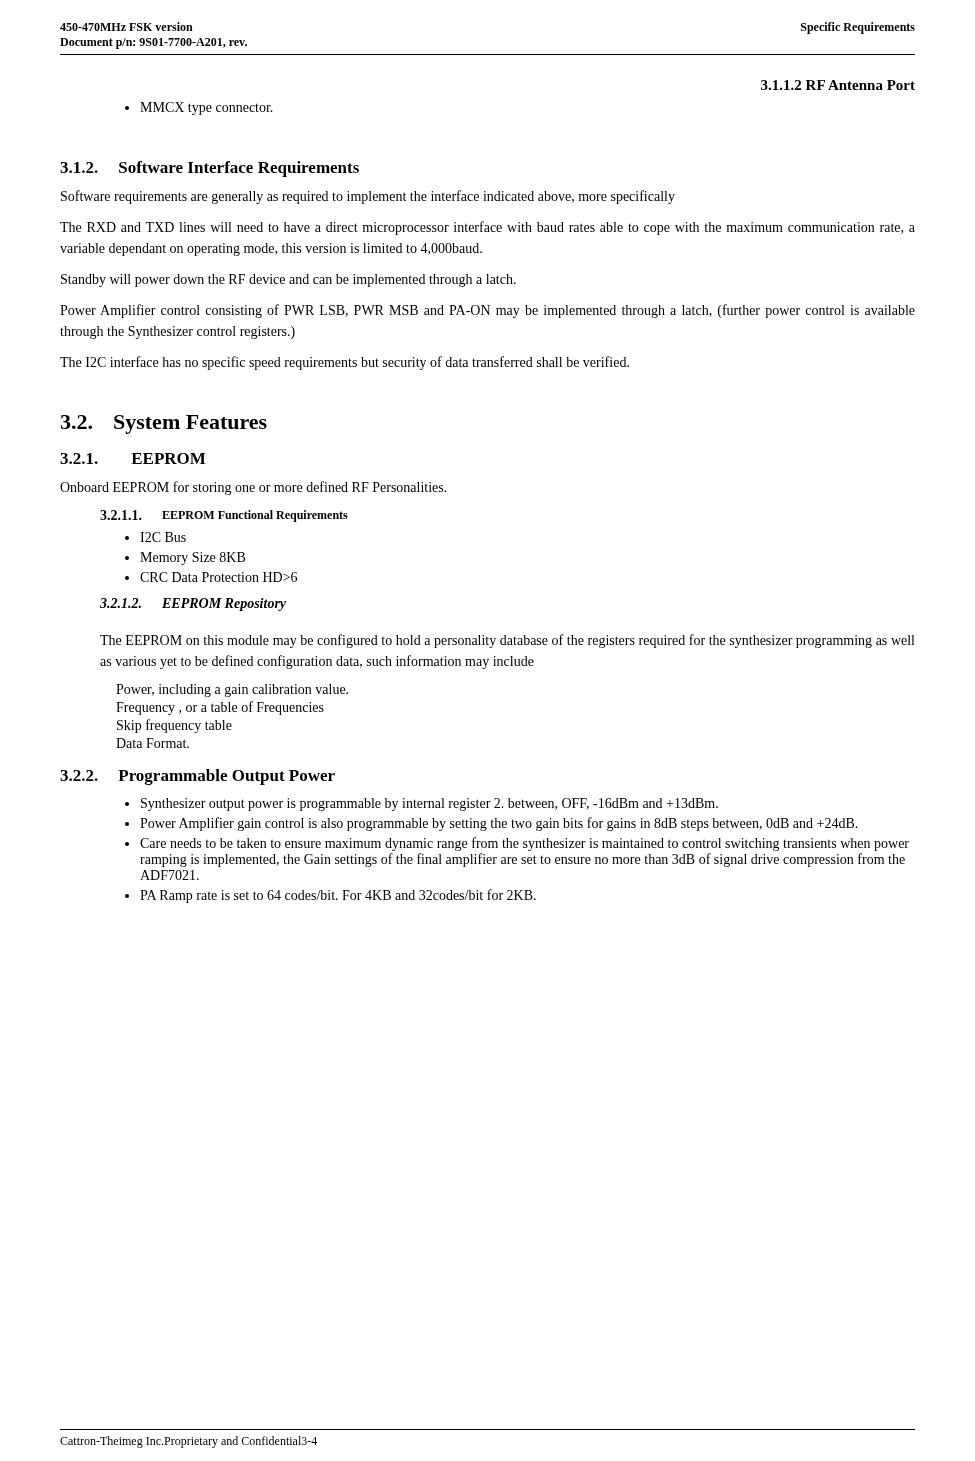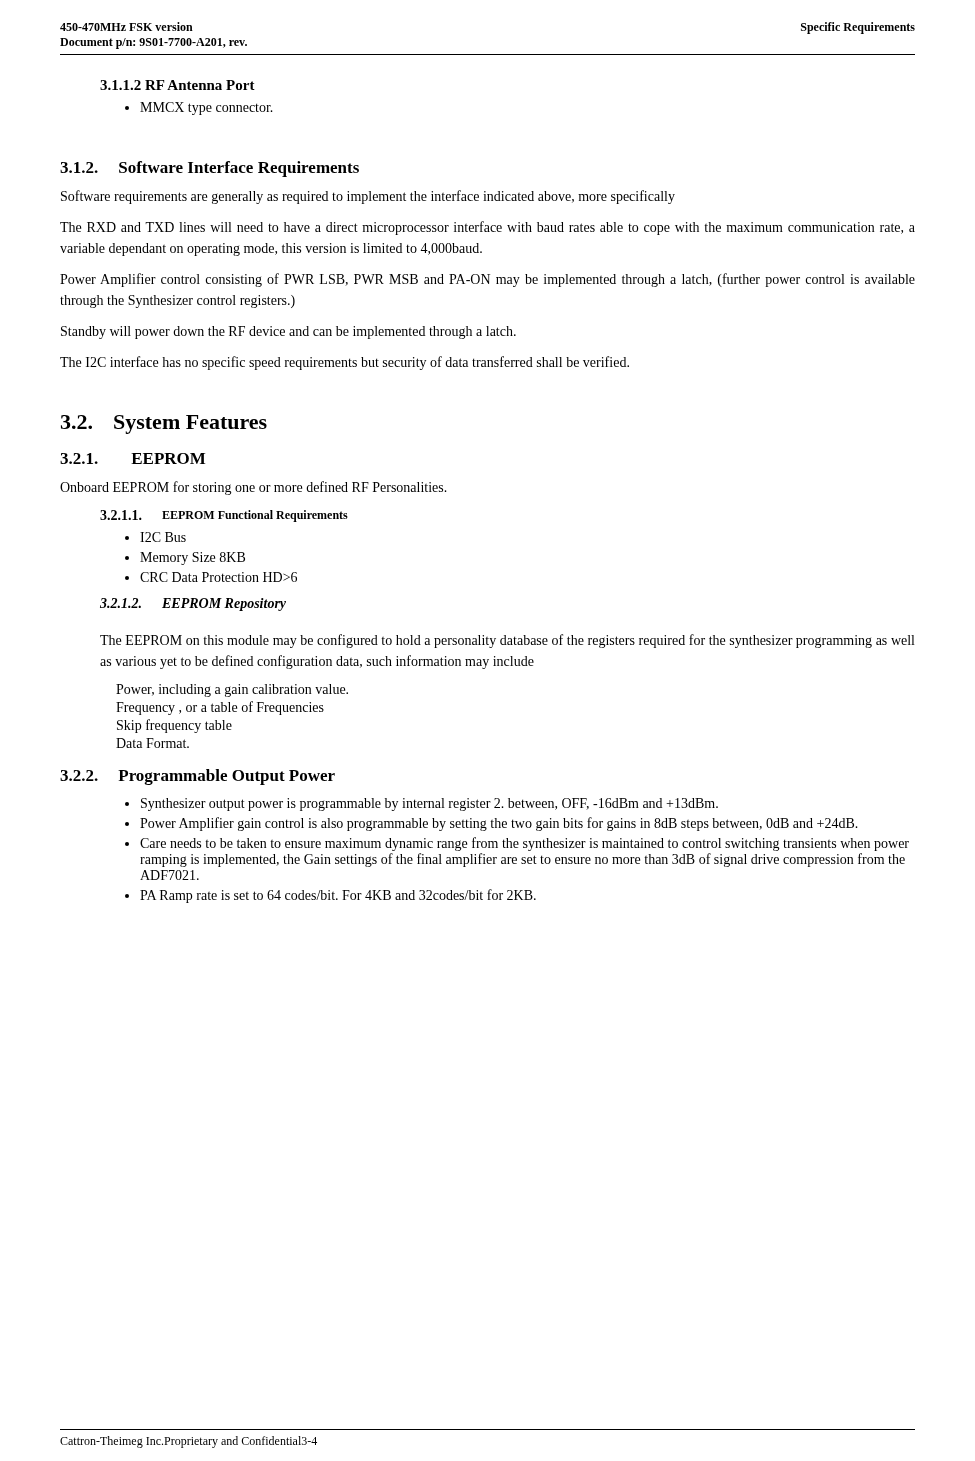--- a/index.html
+++ b/index.html
@@ -65,20 +65,21 @@
     p.body-text {
       font-size: 14px;
       line-height: 1.5;
       margin-bottom: 10px;
       text-align: justify;
     }
     .section-312-title {
       font-size: 15px;
       font-weight: bold;
       margin: 10px 0 6px 40px;
+      text-align: right;
     }
     .eeprom-list {
       list-style: none;
       margin-left: 20px;
       margin-bottom: 8px;
     }
     .eeprom-list li {
       font-size: 14px;
       margin-bottom: 2px;
     }
@@ -107,22 +108,22 @@
     <br>
 
     
     <div style="display:flex; align-items:center; margin: 16px 0 8px 0;">
       <span style="font-size:17px; font-weight:bold; margin-right:20px;">3.1.2.</span>
       <span style="font-size:17px; font-weight:bold;">Software Interface Requirements</span>
     </div>
 
     <p class="body-text">Software requirements are generally as required to implement the interface indicated above, more specifically</p>
     <p class="body-text">The RXD and TXD lines will need to have a direct microprocessor interface with baud rates able to cope with the maximum communication rate, a variable dependant on operating mode, this version is limited to 4,000baud.</p>
+    <p class="body-text">Standby will power down the RF device and can be implemented through a latch.</p>
     <p class="body-text">Power Amplifier control consisting of PWR LSB, PWR MSB and PA-ON may be implemented through a latch, (further power control is available through the Synthesizer control registers.)</p>
-    <p class="body-text">Standby will power down the RF device and can be implemented through a latch.</p>
     <p class="body-text">The I2C interface has no specific speed requirements but security of data transferred shall be verified.</p>
 
     <br>
 
     
     <div style="display:flex; align-items:baseline; margin: 10px 0 14px 0;">
       <span style="font-size:22px; font-weight:bold; margin-right:20px;">3.2.</span>
       <span style="font-size:22px; font-weight:bold;">System Features</span>
     </div>
 

